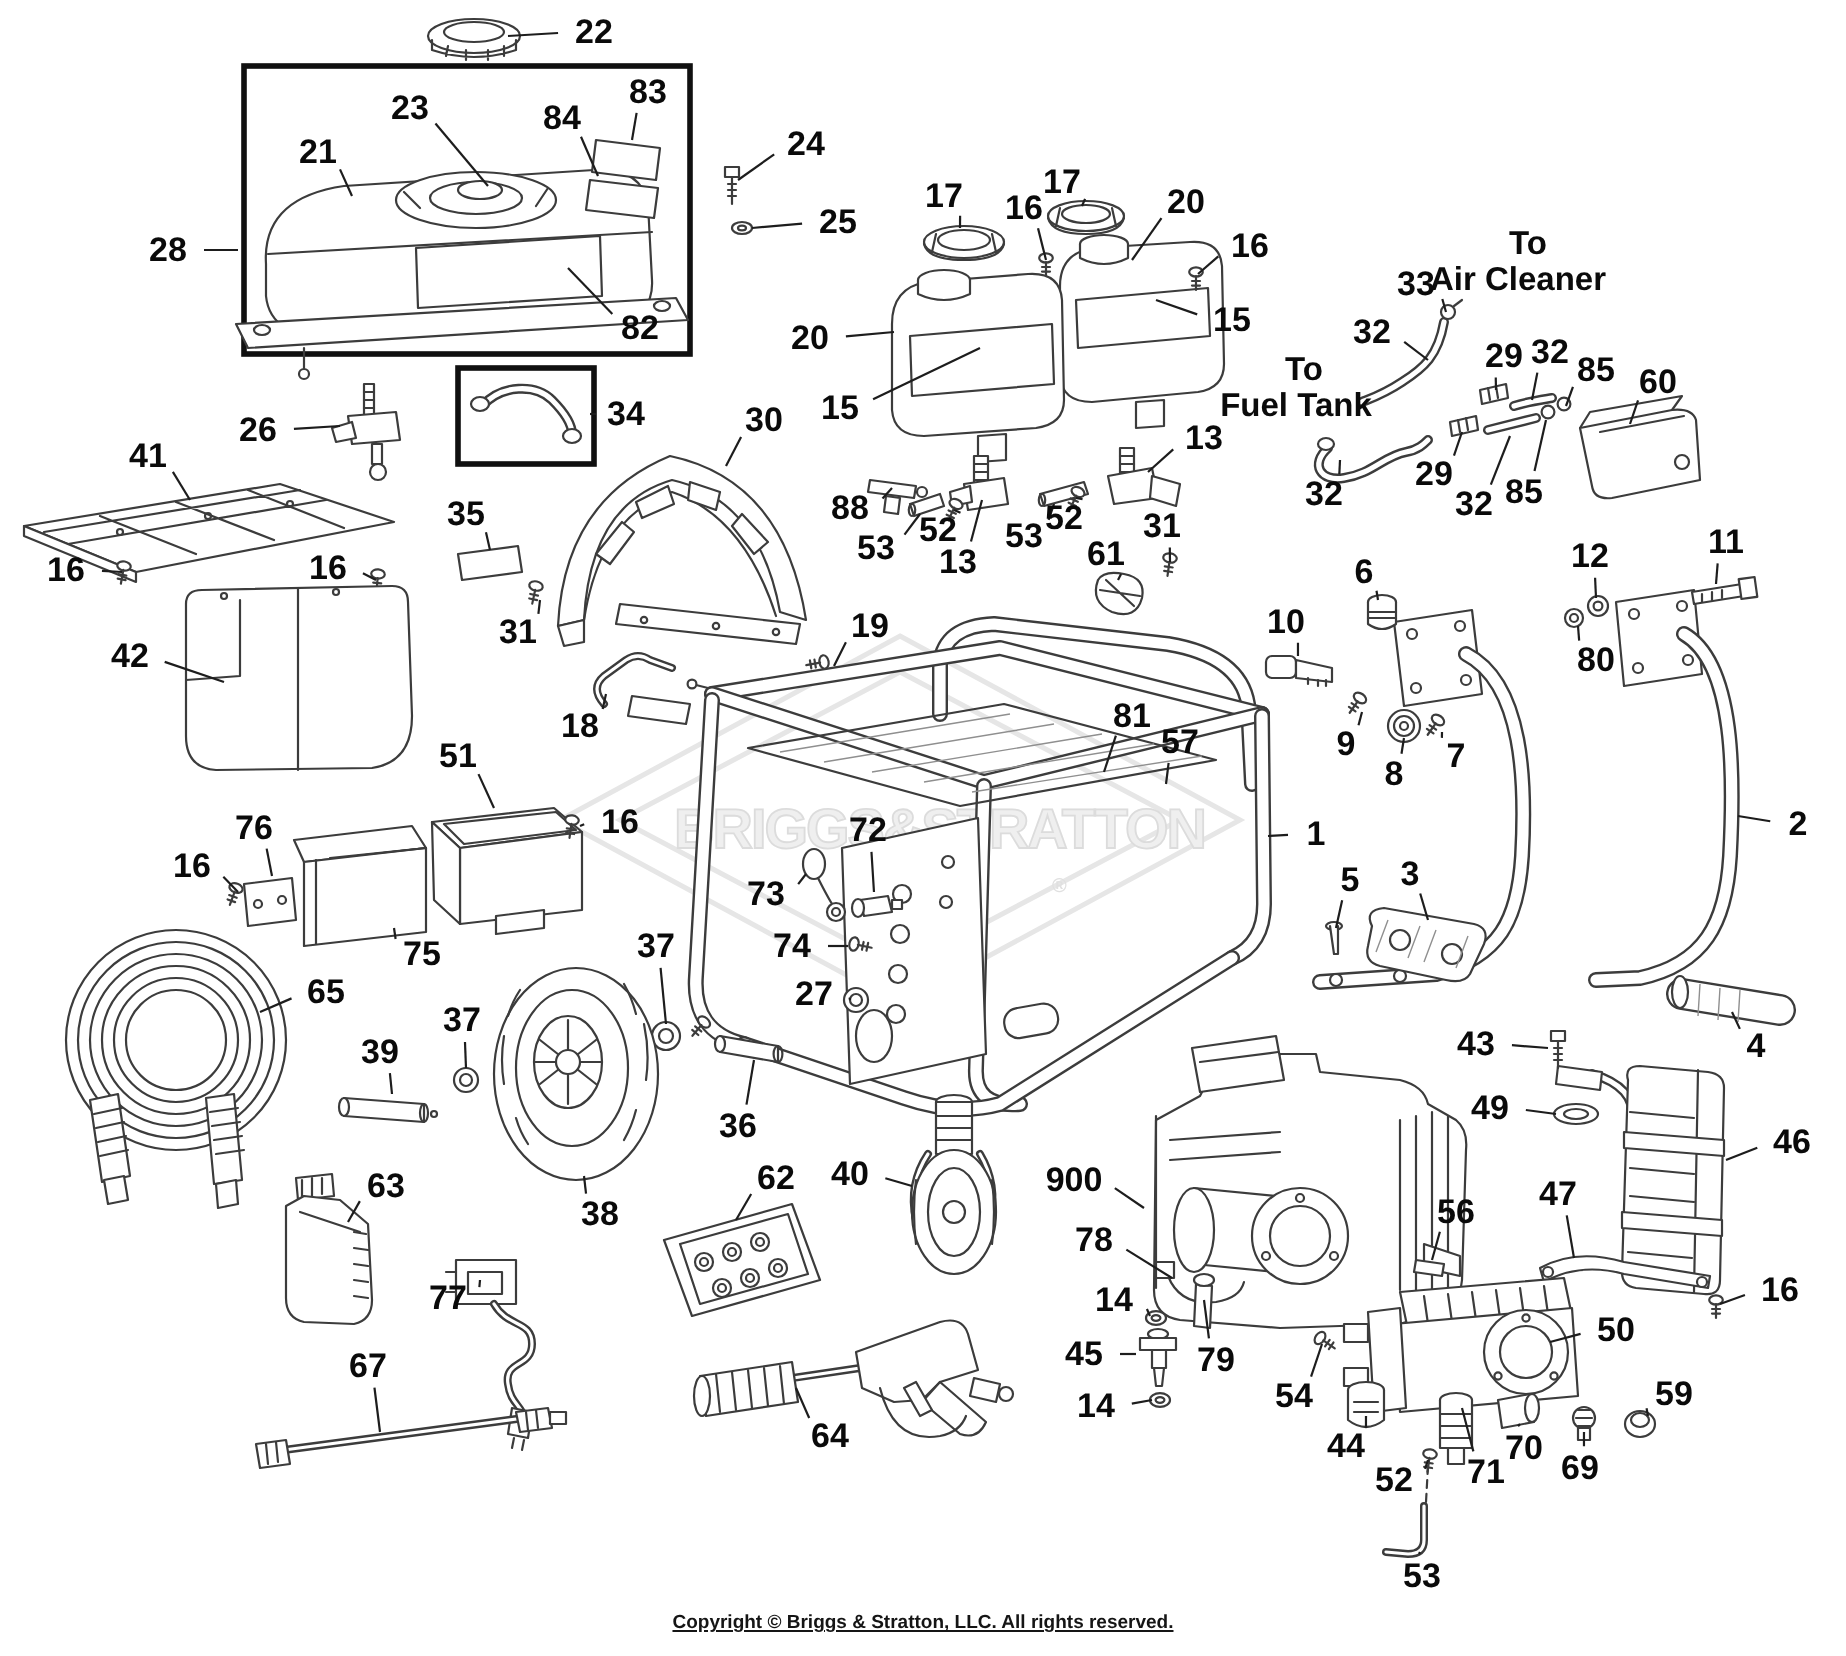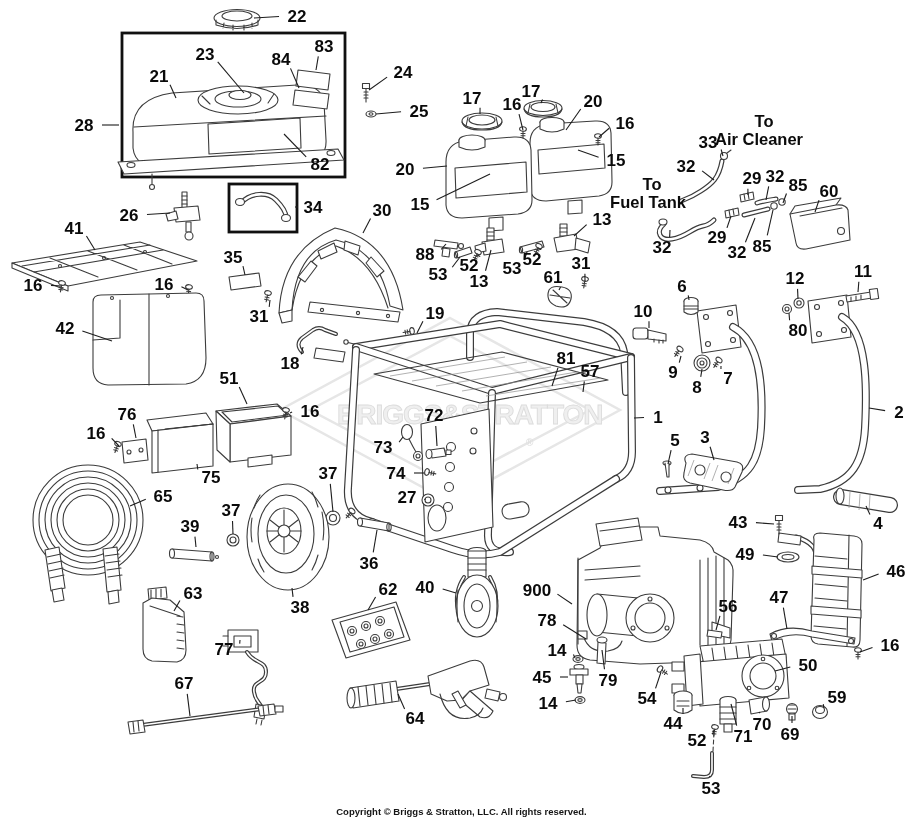--- a/index.html
+++ b/index.html
@@ -13,21 +13,21 @@
   .tube.vthin{stroke-width:4;}
   .tube.thick{stroke-width:16;}
   .hatch{fill:none;stroke:#8f8f8f;stroke-width:0.7;}
   .dash{stroke-dasharray:4 3;}
   .callout{font:700 17px "Liberation Sans",sans-serif;fill:#0a0a0a;text-anchor:middle;dominant-baseline:central;}
   .leader{stroke:#1d1d1d;stroke-width:1.1;fill:none;}
   .ann{font:700 16.5px "Liberation Sans",sans-serif;fill:#0b0b0b;text-anchor:middle;}
   .wm-text{font:700 28px "Liberation Sans",sans-serif;fill:#efefef;stroke:#dcdcdc;stroke-width:0.9;letter-spacing:-1px;}
   .wm-reg{font:700 10px "Liberation Sans",sans-serif;fill:#e0e0e0;}
   .wm-shape{fill:none;stroke:#e6e6e6;stroke-width:2.5;}
-  .copyright{position:absolute;left:0;right:0;top:806px;text-align:center;font:700 9.5px "Liberation Sans",sans-serif;color:#151515;}
+  .copyright{position:absolute;left:0;right:0;top:806px;text-align:center;font:700 9.5px "Liberation Sans",sans-serif;color:#151515;text-decoration:underline;}
 </style>
 </head>
 <body>
 
 <div id="stage">
 <svg id="diagram" width="923" height="828" viewBox="0 0 923 828" xmlns="http://www.w3.org/2000/svg">
   <defs>
     <g id="g-screw">
       <ellipse class="fw" cx="0" cy="0" rx="3.4" ry="2.3"></ellipse>
       <line class="ln" x1="0" y1="2" x2="0" y2="9"></line>

